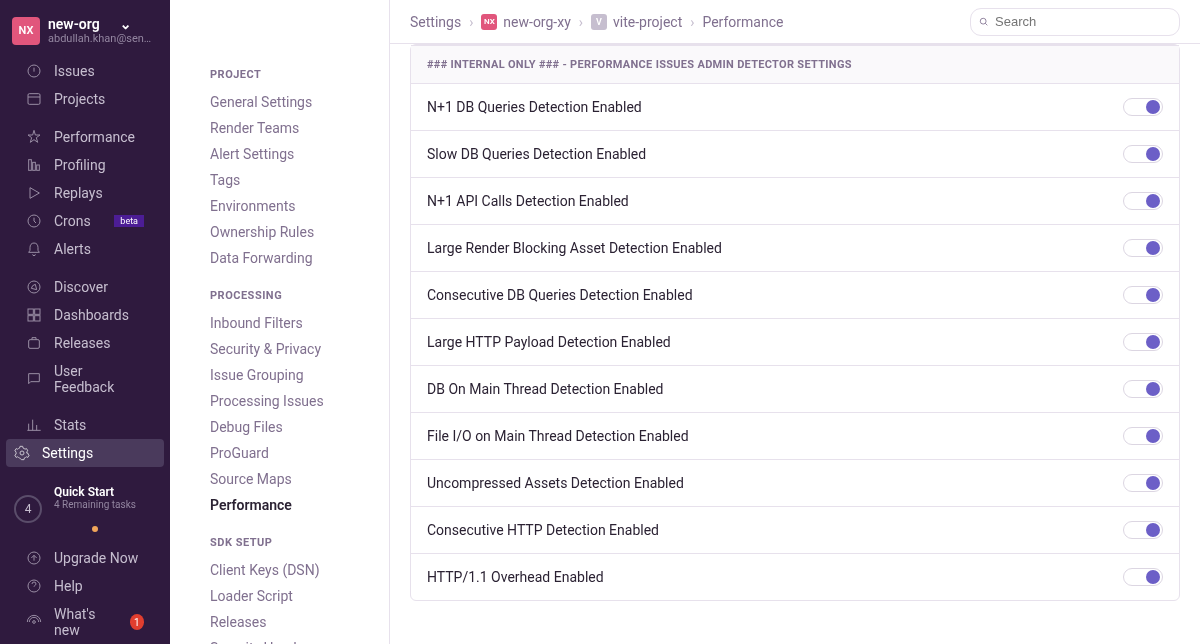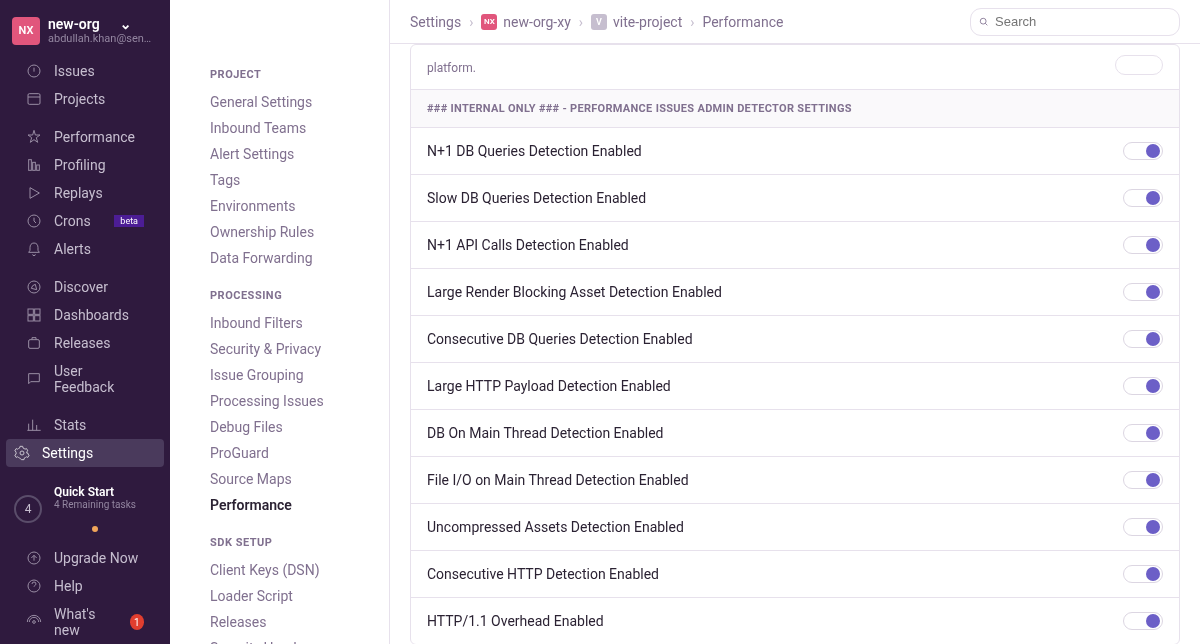--- a/index.html
+++ b/index.html
@@ -248,21 +248,21 @@
           </span>
           <span>Collapse</span>
         </div>
       </div>
   </div>
 
   <div class="sec-sidebar" id="sec-sidebar">
       <div class="sec-section">
         <div class="sec-section-title">PROJECT</div>
         <div class="sec-item">General Settings</div>
-        <div class="sec-item">Inbound Teams</div>
+        <div class="sec-item">Render Teams</div>
         <div class="sec-item">Alert Settings</div>
         <div class="sec-item">Tags</div>
         <div class="sec-item">Environments</div>
         <div class="sec-item">Ownership Rules</div>
         <div class="sec-item">Data Forwarding</div>
       </div>
       <div class="sec-section">
         <div class="sec-section-title">PROCESSING</div>
         <div class="sec-item">Inbound Filters</div>
         <div class="sec-item">Security &amp; Privacy</div>
@@ -303,24 +303,20 @@
         <svg width="14" height="14" viewBox="0 0 24 24" stroke="#80708f" fill="none" stroke-width="2">
             <circle cx="10" cy="10" r="7"></circle>
             <line x1="20" y1="20" x2="15" y2="15"></line>
           </svg>
         <input type="text" placeholder="Search" style="">
       </div>
     </div>
 
     <div class="content">
       <div class="panel">
-        <div class="panel-top">
-          <span>platform.</span>
-          <span style="margin-left:auto" class="chip"></span>
-        </div>
         <div class="panel-header">### INTERNAL ONLY ### - PERFORMANCE ISSUES ADMIN DETECTOR SETTINGS</div>
         <div id="settings-rows">
             <div class="setting-row">
               <div class="setting-label">N+1 DB Queries Detection Enabled</div>
     <div class="toggle">
                 <div class="toggle-knob"></div>
               </div>
             </div>
             <div class="setting-row">
               <div class="setting-label">Slow DB Queries Detection Enabled</div>

